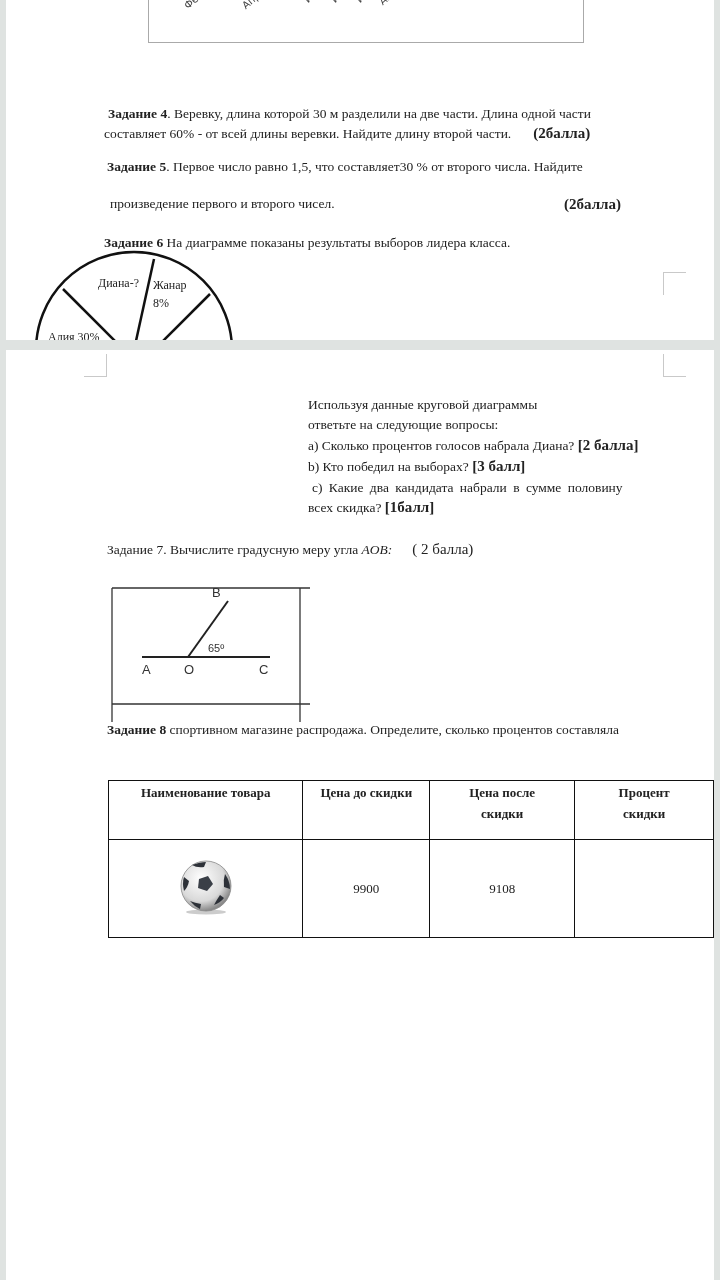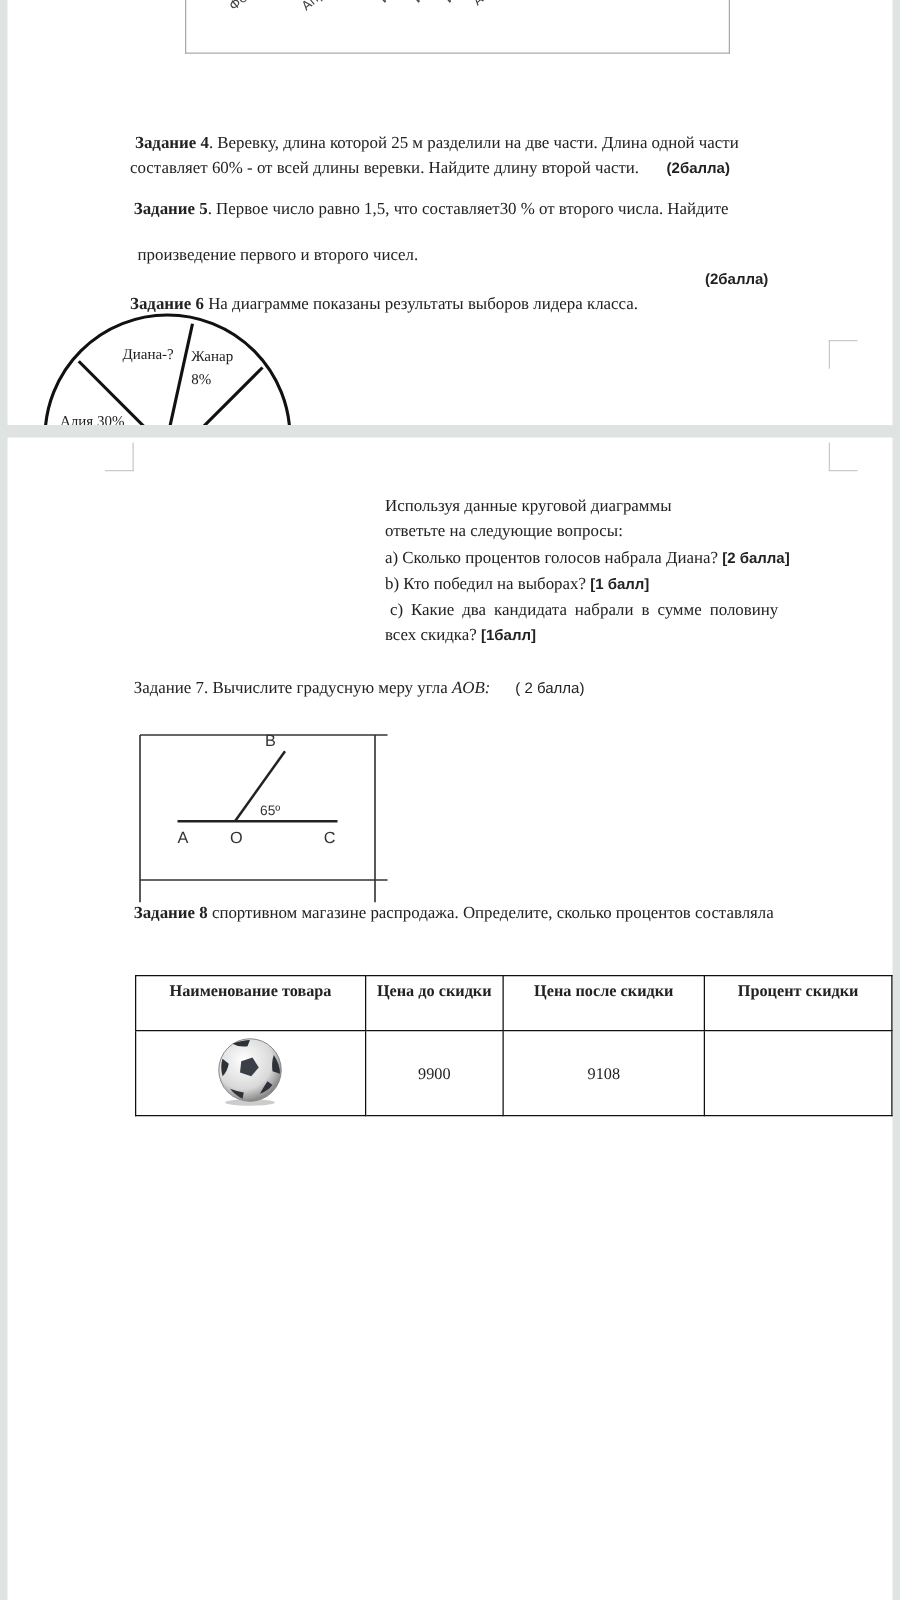--- a/index.html
+++ b/index.html
@@ -10,36 +10,36 @@
     color: #222;
   }
   .page {
     position: absolute; background: #ffffff; left: 6px; width: 708px;
   }
   #page1 { top: 0; height: 340px; }
   #page2 { top: 350px; height: 930px; }
   .abs { position: absolute; }
   .txt { font-size: 13.5px; line-height: 21px; white-space: nowrap; }
   .bold { font-weight: bold; font-family: "Liberation Serif", serif; text-align: right; }
-  .sans-bold { font-weight: bold; font-family: Liberation Sans, sans-serif; font-size: 12px; margin-top: 20px; }
+  .sans-bold { font-weight: bold; font-family: Liberation Serif, serif; font-size: 15px; }
   .corner { position: absolute; border-color: #c9c9c9; border-style: solid; width: 22px; height: 22px; }
   .chart-frame {
     position: absolute; left: 142px; top: -10px; width: 434px; height: 52px;
     border: 1.5px solid #aaaaaa; border-top: none; background: #fff;
   }
   .month {
     position: absolute; font-family: "DejaVu Sans", sans-serif; font-size: 10px; color: #444;
     transform-origin: left bottom; transform: rotate(-40deg); white-space: nowrap;
   }
   table.goods {
     position: absolute; left: 102px; top: 430px; border-collapse: collapse;
     font-size: 13px;
   }
   table.goods td, table.goods th {
-    border: 1.3px solid #111; text-align: center; vertical-align: middle; padding: 1px;
+    border: 1.3px solid #111; text-align: center; vertical-align: middle; padding: 16px;
   }
   table.goods th { font-weight: normal; vertical-align: top; line-height: 21px; padding-top: 1px; }
 </style>
 </head>
 <body>
 
 <div class="page" id="page1">
 
   <div class="chart-frame">
 
@@ -47,21 +47,21 @@
 
     <span class="month" style="left:98px; top:10px;">Апрель</span>
 
     <span class="month" style="left:160px; top:4px;">Июнь</span>
     <span class="month" style="left:187px; top:4px;">Июнь</span>
     <span class="month" style="left:212px; top:4px;">Июль</span>
     <span class="month" style="left:235px; top:6px;">Август</span>
   </div>
 
   <div class="abs txt" style="left:102px; top:103px;">
-    <span class="bold">Задание 4</span><span>. Веревку, длина которой 25 м разделили на две части. Длина одной части</span>
+    <span class="bold">Задание 4</span><span>. Веревку, длина которой 30 м разделили на две части. Длина одной части</span>
   </div>
   <div class="abs txt" style="left:98px; top:123px;">
     <span>составляет 60% - от всей длины веревки. Найдите длину второй части.</span><span class="sans-bold" style="margin-left:22px;">(2балла)</span>
   </div>
 
   <div class="abs txt" style="left:101px; top:156px;">
     <span class="bold">Задание 5</span><span>. Первое число равно 1,5, что составляет30 % от второго числа. Найдите</span>
   </div>
   <div class="abs txt" style="left:104px; top:193px;">
     <span>произведение первого и второго чисел.</span>
@@ -90,21 +90,21 @@
 
   <div class="corner" style="left:78px; top:4px; border-width:0 1px 1px 0;"></div>
   <div class="corner" style="left:657px; top:4px; border-width:0 0 1px 1px;"></div>
 
   <div class="abs txt" style="left:302px; top:64px;">ответьте на следующие вопросы:</div>
   <div class="abs txt" style="left:302px; top:44px;">Используя данные круговой диаграммы</div>
   <div class="abs txt" style="left:302px; top:85px;">
     <span>a) Сколько процентов голосов набрала Диана?</span> <span class="sans-bold">[2 балла]</span>
   </div>
   <div class="abs txt" style="left:302px; top:106px;">
-    <span>b) Кто победил на выборах?</span> <span class="sans-bold">[1 балл]</span>
+    <span>b) Кто победил на выборах?</span> <span class="sans-bold">[3 балл]</span>
   </div>
   <div class="abs txt" style="left:306px; top:127px; word-spacing:3px;">c) Какие два кандидата набрали в сумме половину</div>
   <div class="abs txt" style="left:302px; top:147px;">
     <span>всех скидка?</span> <span class="sans-bold">[1балл]</span>
   </div>
 
   <div class="abs txt" style="left:101px; top:189px;">
     <span>Задание 7. Вычислите градусную меру угла </span><i>AOB:</i><span class="sans-bold" style="margin-left:20px; font-weight:normal;">( 2 балла)</span>
   </div>
 

